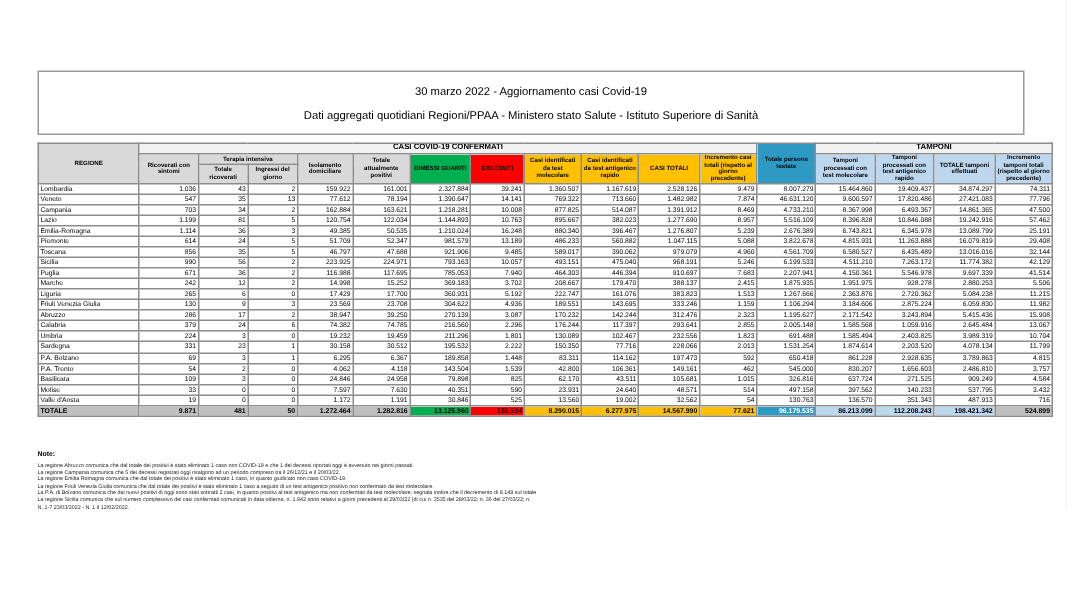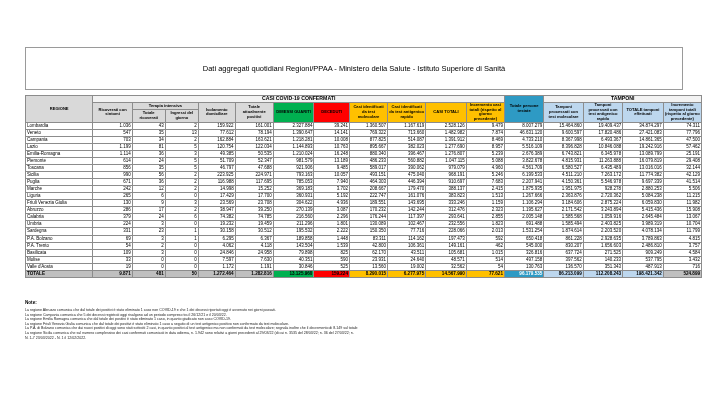--- a/index.html
+++ b/index.html
@@ -32,21 +32,22 @@
   .notes{position:absolute;left:25px;top:300px;width:670px;}
   .notes .nlabel{font-size:4.6px;font-weight:bold;margin-bottom:3px;}
   .notes .nline{font-size:3.6px;line-height:4.6px;color:#1a1a1a;white-space:nowrap;overflow:hidden;}
 </style>
 </head>
 <body>
 
 <div class="page">
 
   <div class="titlebox">
-    <div class="t2">Dati aggregati quotidiani Regioni/PPAA - Ministero della Salute - Istituto Superiore di Sanità</div>
+    <div class="t1">30 marzo 2022 - Aggiornamento casi Covid-19</div>
+    <div class="t2">Dati aggregati quotidiani Regioni/PPAA - Ministero stato Salute - Istituto Superiore di Sanità</div>
   </div>
 
   <table class="covid">
     <colgroup>
         <col style="width: 10.6%;">
         <col style="width: 6.2%;">
         <col style="width: 5.2%;">
         <col style="width: 5.2%;">
         <col style="width: 5.8%;">
         <col style="width: 6%;">

